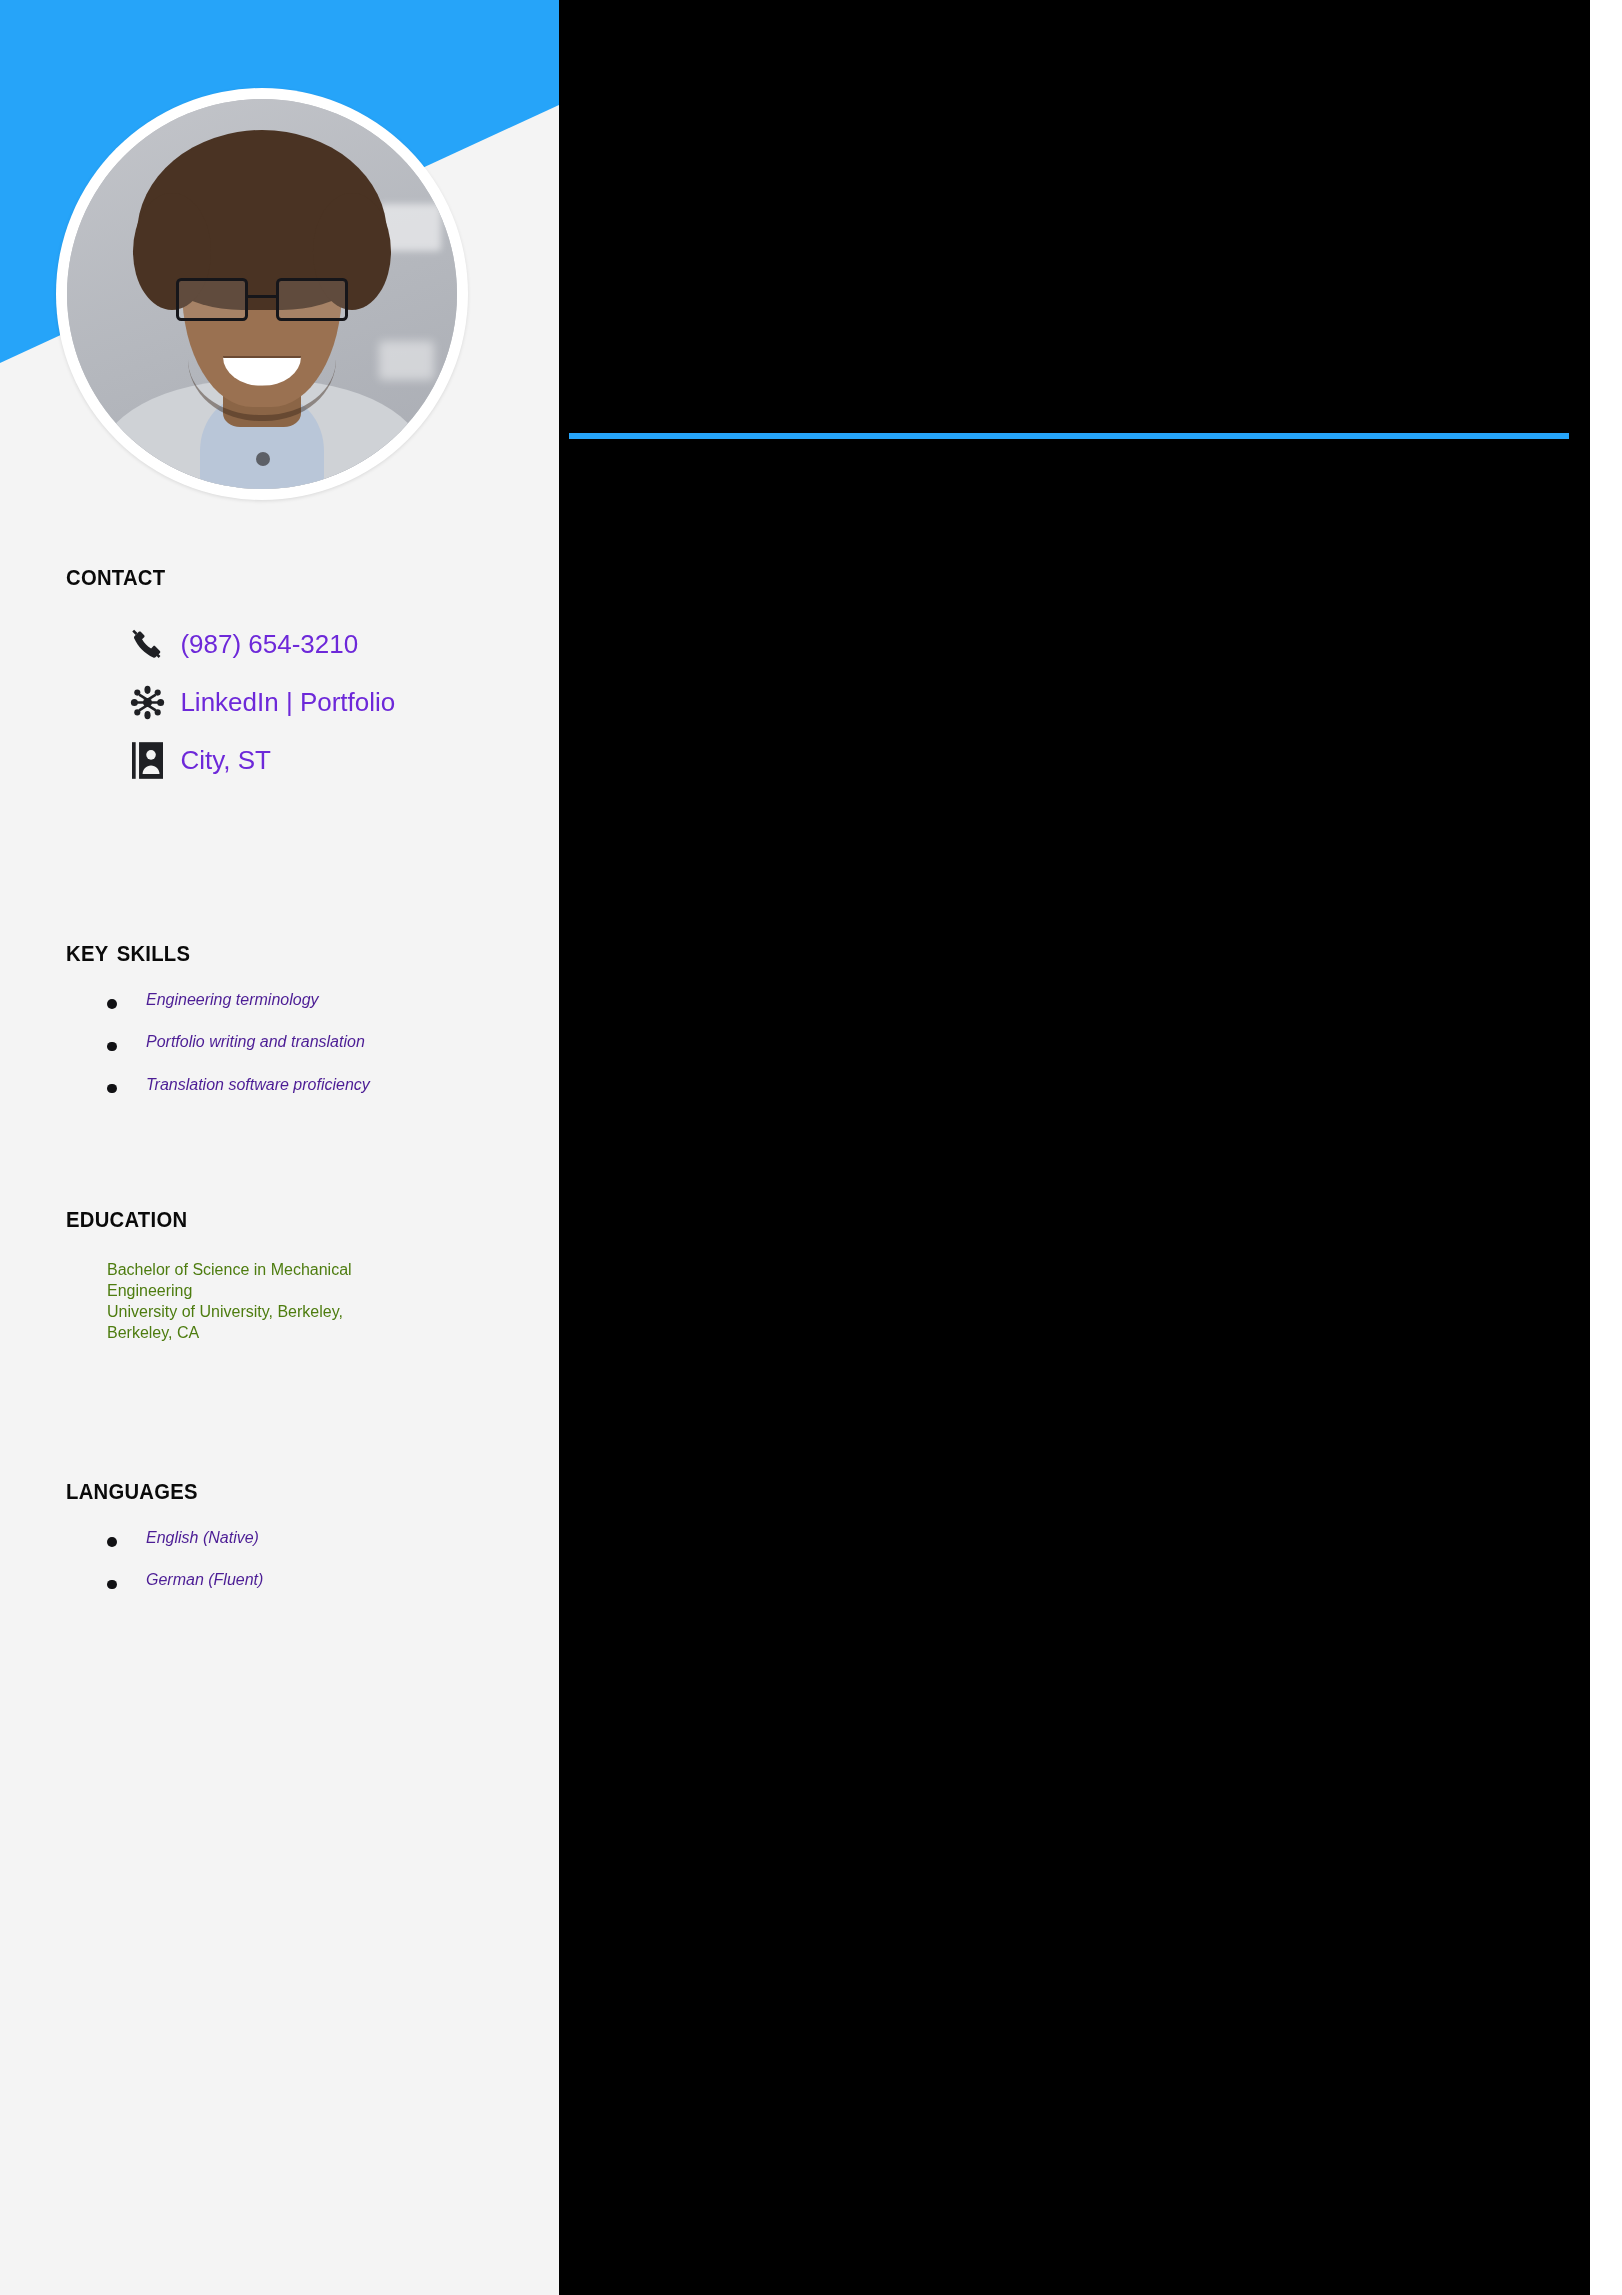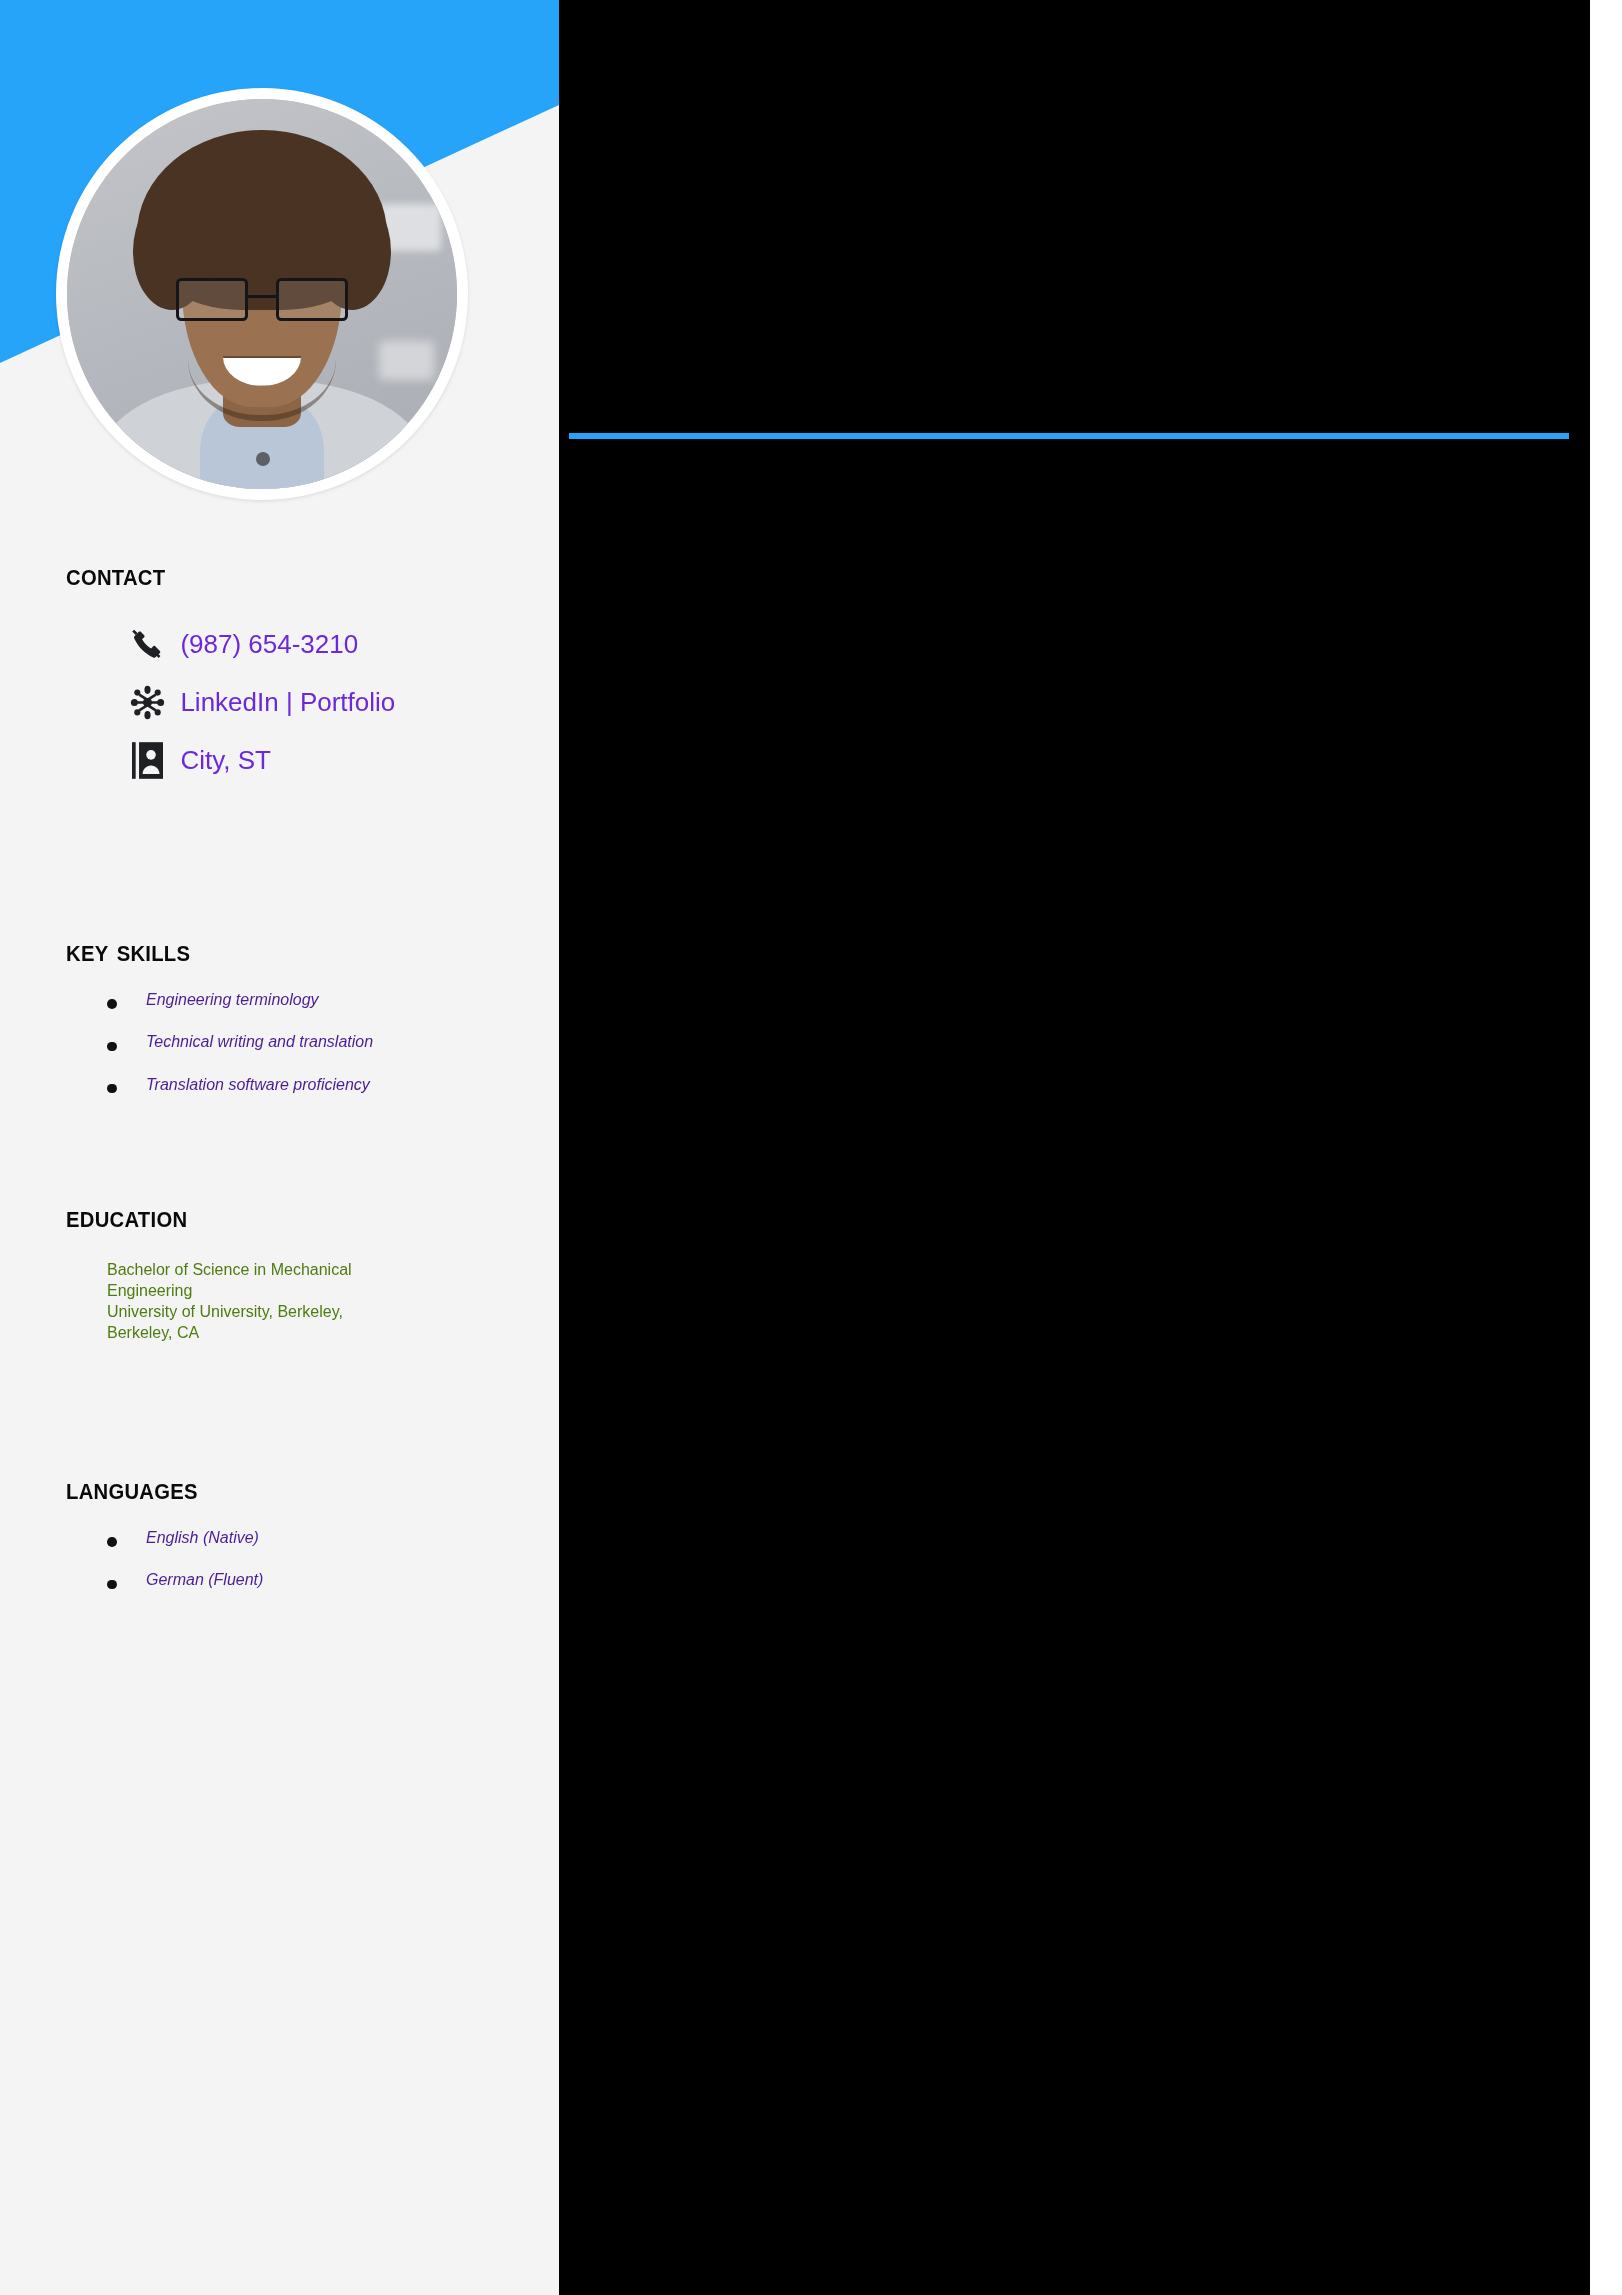--- a/index.html
+++ b/index.html
@@ -357,21 +357,21 @@
           <span class="contact-text">City, ST</span>
         </li>
 
       </ul>
     </div>
 
     <div class="section" style="top: 935px;">
       <div class="section-title">Key Skills</div>
       <ul class="bullets">
         <li>Engineering terminology</li>
-        <li>Technical writing and translation</li>
+        <li>Portfolio writing and translation</li>
         <li>Translation software proficiency</li>
       </ul>
     </div>
 
     <div class="section" style="top: 1201px;">
       <div class="section-title">Education</div>
       <div class="edu-block">
         <div class="edu-line">Bachelor of Science in Mechanical</div>
         <div class="edu-line">Engineering</div>
         <div class="edu-line">University of University, Berkeley,</div>

